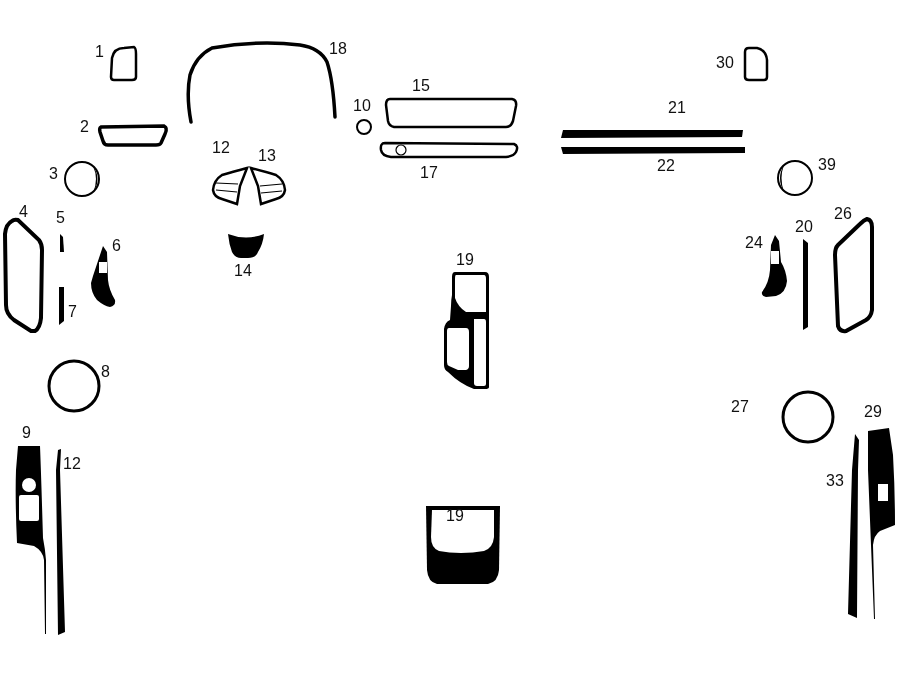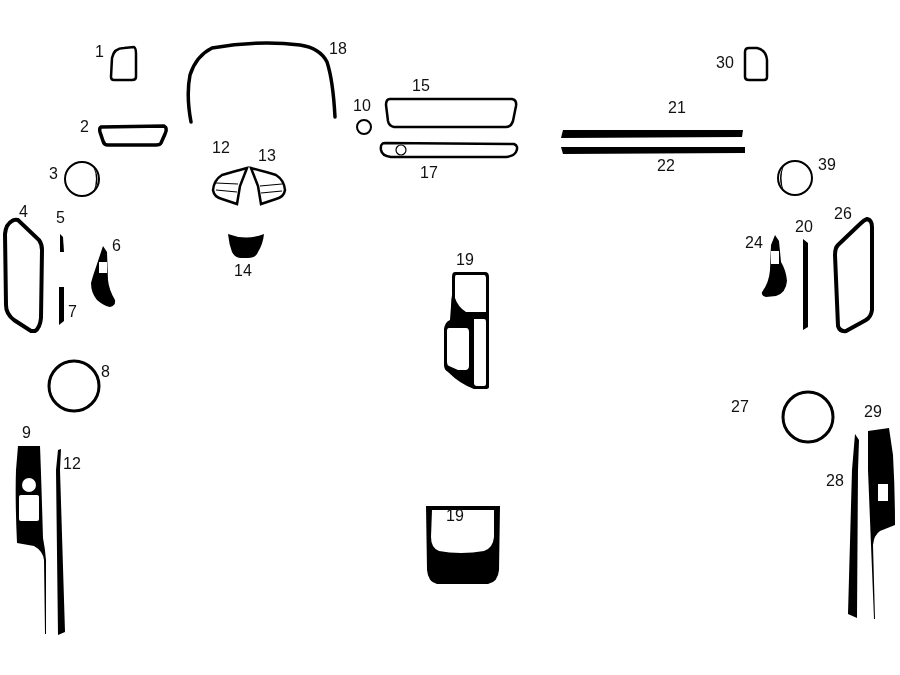--- a/index.html
+++ b/index.html
@@ -170,15 +170,15 @@
   <span class="lbl" style="left:456px;top:252px">19</span>
   <span class="lbl" style="left:446px;top:508px">19</span>
   <span class="lbl" style="left:716px;top:55px">30</span>
   <span class="lbl" style="left:668px;top:100px">21</span>
   <span class="lbl" style="left:657px;top:158px">22</span>
   <span class="lbl" style="left:818px;top:157px">39</span>
   <span class="lbl" style="left:745px;top:235px">24</span>
   <span class="lbl" style="left:795px;top:219px">20</span>
   <span class="lbl" style="left:834px;top:206px">26</span>
   <span class="lbl" style="left:731px;top:399px">27</span>
-  <span class="lbl" style="left:826px;top:473px">28</span>
+  <span class="lbl" style="left:826px;top:473px">33</span>
   <span class="lbl" style="left:864px;top:404px">29</span>
 </div>
 
 </body></html>

